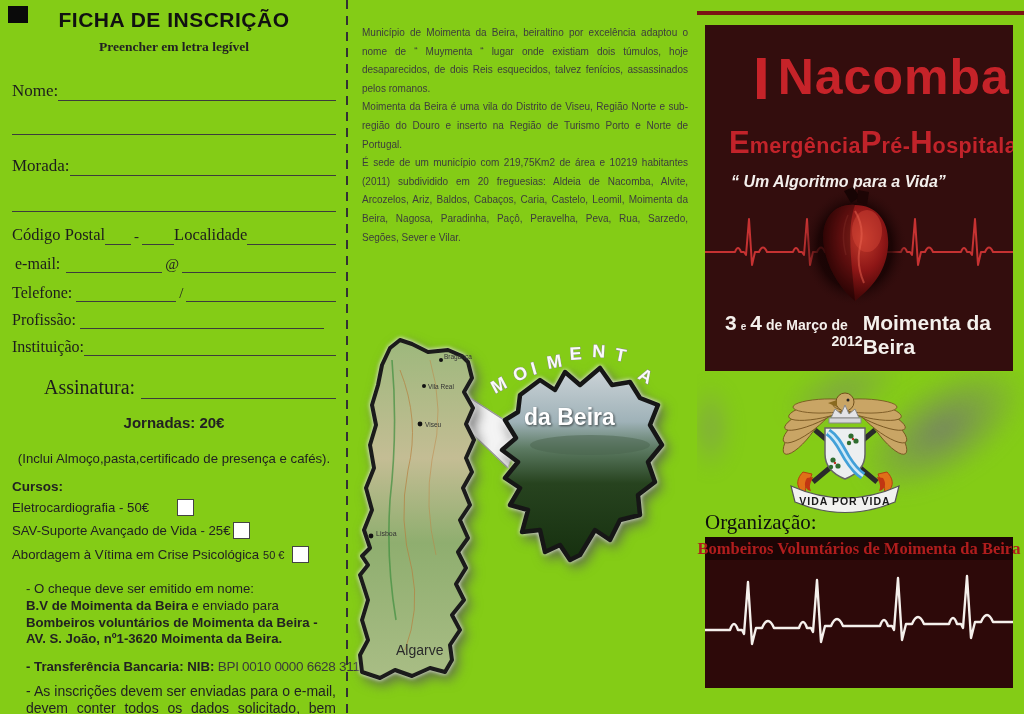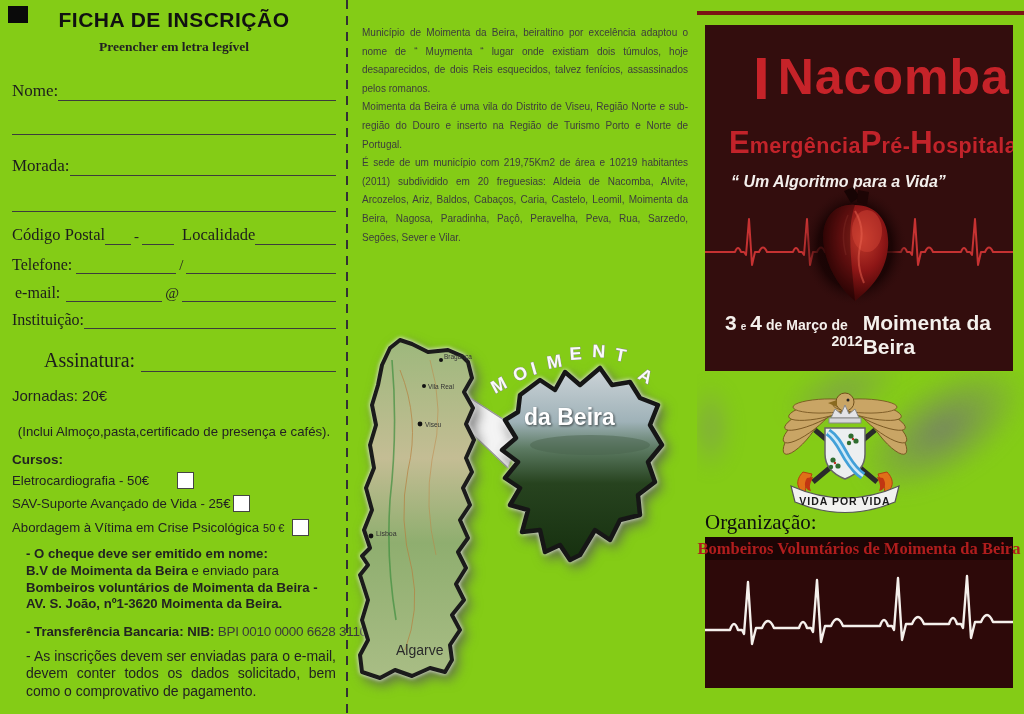--- a/index.html
+++ b/index.html
@@ -10,21 +10,21 @@
   .u{flex:1;border-bottom:1.3px solid #3c3c3c;height:14px;}
   .u.fix{flex:none;}
   .row{display:flex;align-items:flex-end;}
   
   #left{left:12px;top:8px;width:324px;}
   .l-title{font-size:21px;font-weight:bold;letter-spacing:.5px;text-align:center;color:#111;}
   .l-sub{font-family:"Liberation Serif",serif;font-weight:bold;font-size:13.5px;text-align:center;margin-top:7px;}
   .form-label{font-family:"Liberation Serif",serif;font-size:17px;color:#1d1d1d;white-space:nowrap;}
   .sep{font-family:"Liberation Serif",serif;font-size:15px;padding:0 3px;}
   .sig{font-size:20px;}
-  .center-b{font-weight:normal;text-align:left;}
+  .center-b{font-weight:bold;text-align:center;}
   .chk{width:15px;height:15px;border:1.6px solid #444;background:#fff;margin-left:8px;flex:none;}
   .note{font-size:13.2px;color:#222;}
   .bold{font-weight:bold;}
   .small-eur{font-size:11px;}
   .nib-val{font-size:13.5px;color:#3a3a3a;letter-spacing:-0.3px;}
   .just{text-align:justify;}
   
   #divider{left:346px;top:0;width:2px;height:714px;
     background:repeating-linear-gradient(#333 0 9px,transparent 9px 16px);}
   
@@ -87,38 +87,42 @@
     </div>
     <div class="row" style="margin-top:21px;">
         <span class="u"></span>
       </div>
 
     <div class="row" style="margin-top:13px;">
       <span class="form-label" style="font-size:16.5px;">Código Postal</span>
       <span class="u fix" style="width:26px;"></span>
       <span class="sep">-</span>
       <span class="u fix" style="width:32px;"></span>
-      <span class="form-label" style="font-size:16.5px;margin-left:8px;">Localidade</span>
+      <span class="form-label" style="font-size:16.5px;margin-left:0;">Localidade</span>
+      <span class="u"></span>
+    </div>
+
+    <div class="row" style="margin-top:10px;">
+      <span class="form-label" style="font-size:16px;padding-left:3px;">e-mail:</span>
+      <span class="u fix" style="width:96px;margin-left:6px;"></span>
+      <span class="sep">@</span>
       <span class="u"></span>
     </div>
 
     <div class="row" style="margin-top:11px;">
       <span class="form-label" style="font-size:16px;">Telefone:</span>
       <span class="u fix" style="width:100px;margin-left:4px;"></span>
       <span class="sep">/</span>
       <span class="u"></span>
     </div>
 
-    <div class="row" style="margin-top:10px;">
-      <span class="form-label" style="font-size:16px;padding-left:3px;">e-mail:</span>
-      <span class="u fix" style="width:96px;margin-left:6px;"></span>
-      <span class="sep">@</span>
-      <span class="u"></span>
-    </div>
-
+    <div class="row" style="margin-top:9px;">
+      <span class="form-label" style="font-size:16px;">Profissão:</span>
+      <span class="u" style="margin-left:4px;max-width:244px;"></span>
+    </div>
 
     <div class="row" style="margin-top:9px;">
       <span class="form-label" style="font-size:16px;">Instituição:</span>
       <span class="u"></span>
     </div>
 
     <div class="row" style="margin-top:20px;padding-left:32px;">
       <span class="form-label sig">Assinatura:</span>
       <span class="u" style="margin-left:6px;max-width:230px;"></span>
     </div>
@@ -135,21 +139,21 @@
     <div class="row" style="margin-top:6px;align-items:center;">
       <span class="note">SAV-Suporte Avançado de Vida - 25€</span>
       <span class="chk" style="margin-left:2px;"></span>
     </div>
     <div class="row" style="margin-top:7px;align-items:center;">
       <span class="note">Abordagem à Vítima em Crise Psicológica</span>
       <span class="note small-eur" style="margin-left:4px;">50 €</span>
       <span class="chk"></span>
     </div>
 
-    <div class="note" style="margin-top:10px;padding-left:14px;font-weight:bold;">- O cheque deve ser emitido em nome:</div>
+    <div class="note" style="margin-top:18px;padding-left:14px;">- O cheque deve ser emitido em nome:</div>
     <div class="note" style="margin-top:2px;padding-left:14px;width:302px;line-height:16.5px;">
       <span class="bold">B.V de Moimenta da Beira</span><span> e enviado para </span><span class="bold">Bombeiros voluntários de Moimenta da Beira - AV. S. João, nº1-3620 Moimenta da Beira.</span>
     </div>
 
     <div class="note" style="margin-top:11px;padding-left:14px;white-space:nowrap;">
       <span class="bold">- Transferência Bancaria: NIB:</span><span class="nib-val"> BPI 0010 0000 6628 3110 00127</span>
     </div>
 
     <div class="note just" style="margin-top:9px;padding-left:14px;font-size:14px;line-height:17.5px;">- As inscrições devem ser  enviadas para o e-mail, devem conter todos os dados solicitado, bem como o comprovativo de pagamento.</div>
 

